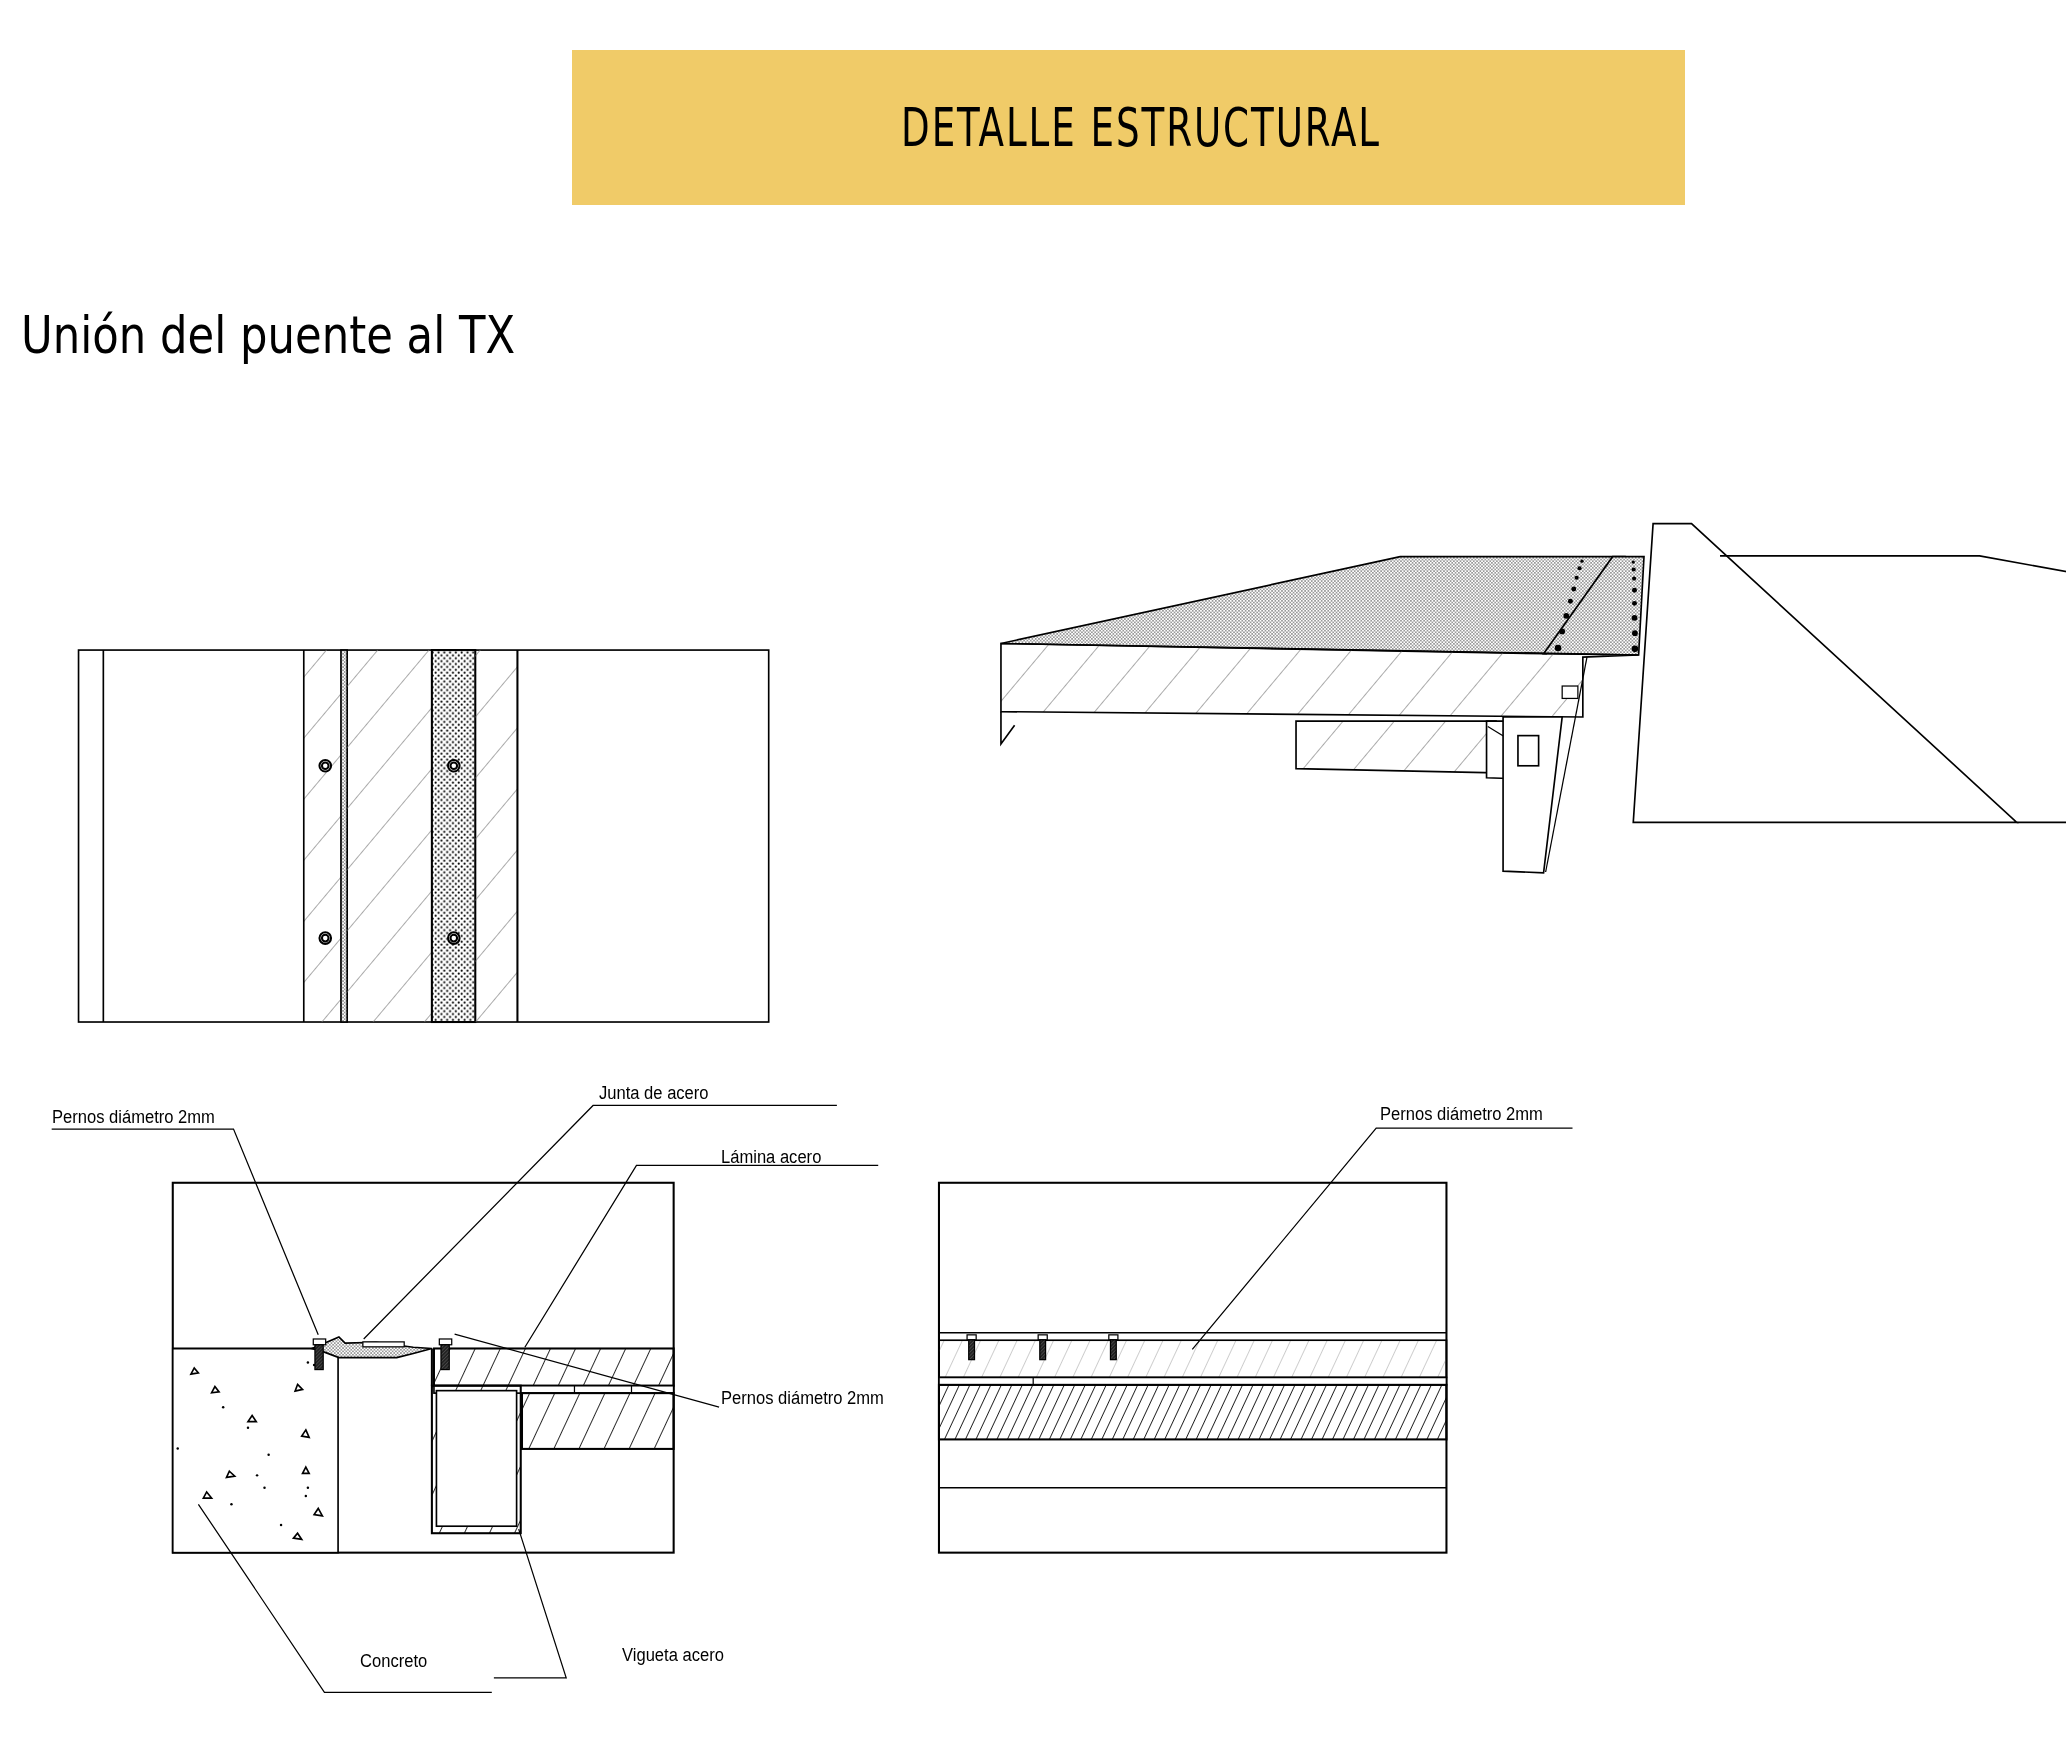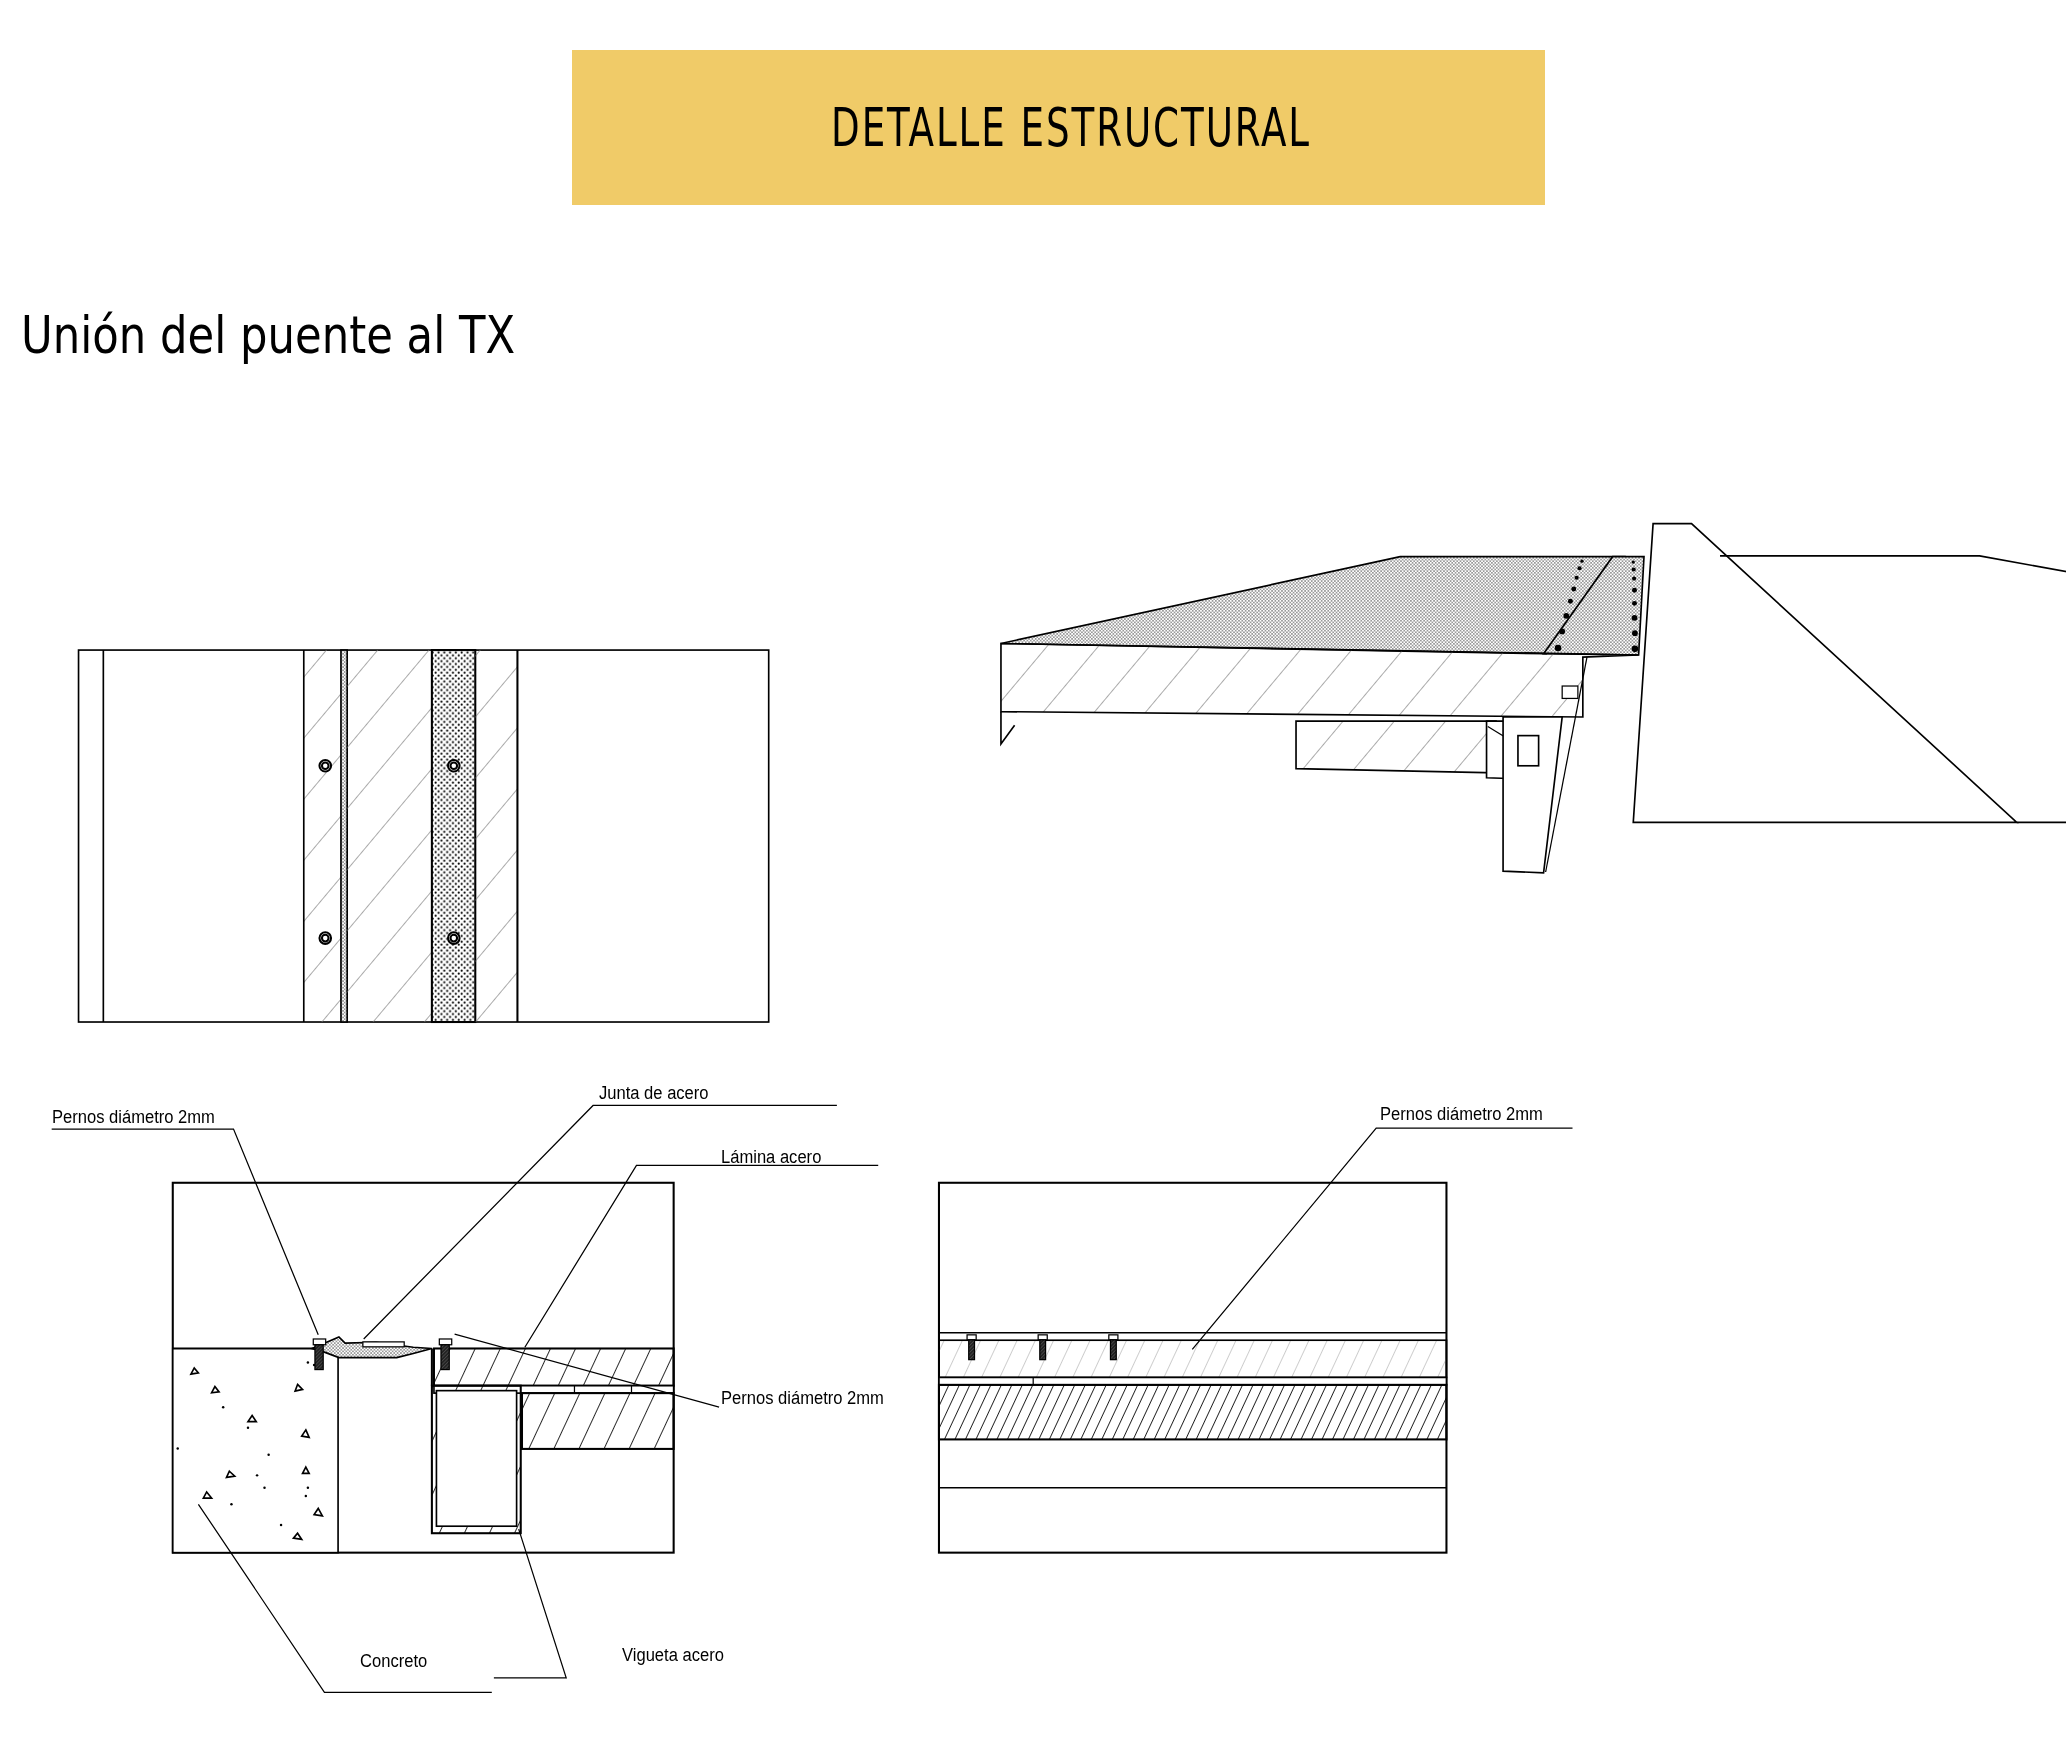--- a/index.html
+++ b/index.html
@@ -1,18 +1,18 @@
 <!DOCTYPE html>
 <html style="font-size:6.6px"><head>
 <meta charset="utf-8">
 <style>
   html, body { margin: 0; padding: 0; background: #ffffff; }
   body { width: 2204px; height: 1763px; position: relative; overflow: hidden; font-family: "Liberation Sans", sans-serif; }
   .title-banner {
-    position: absolute; left: 572px; top: 50px; width: 973px; height: 155px;
+    position: absolute; left: 572px; top: 50px; width: 1113px; height: 155px;
     background: #f0cb68; display: flex; align-items: center; justify-content: center;
   }
   .title-text {
     font-family: "DejaVu Sans Condensed", "DejaVu Sans", sans-serif;
     font-size: 53px; letter-spacing: 2.5px; color: #000; transform: scaleX(0.78); transform-origin: center;
     white-space: nowrap; padding-left: 33px;
   }
   .subtitle {
     position: absolute; left: 20.7px; top: 306px;
     font-family: "DejaVu Sans", sans-serif; font-size: 51px; color: #000;

